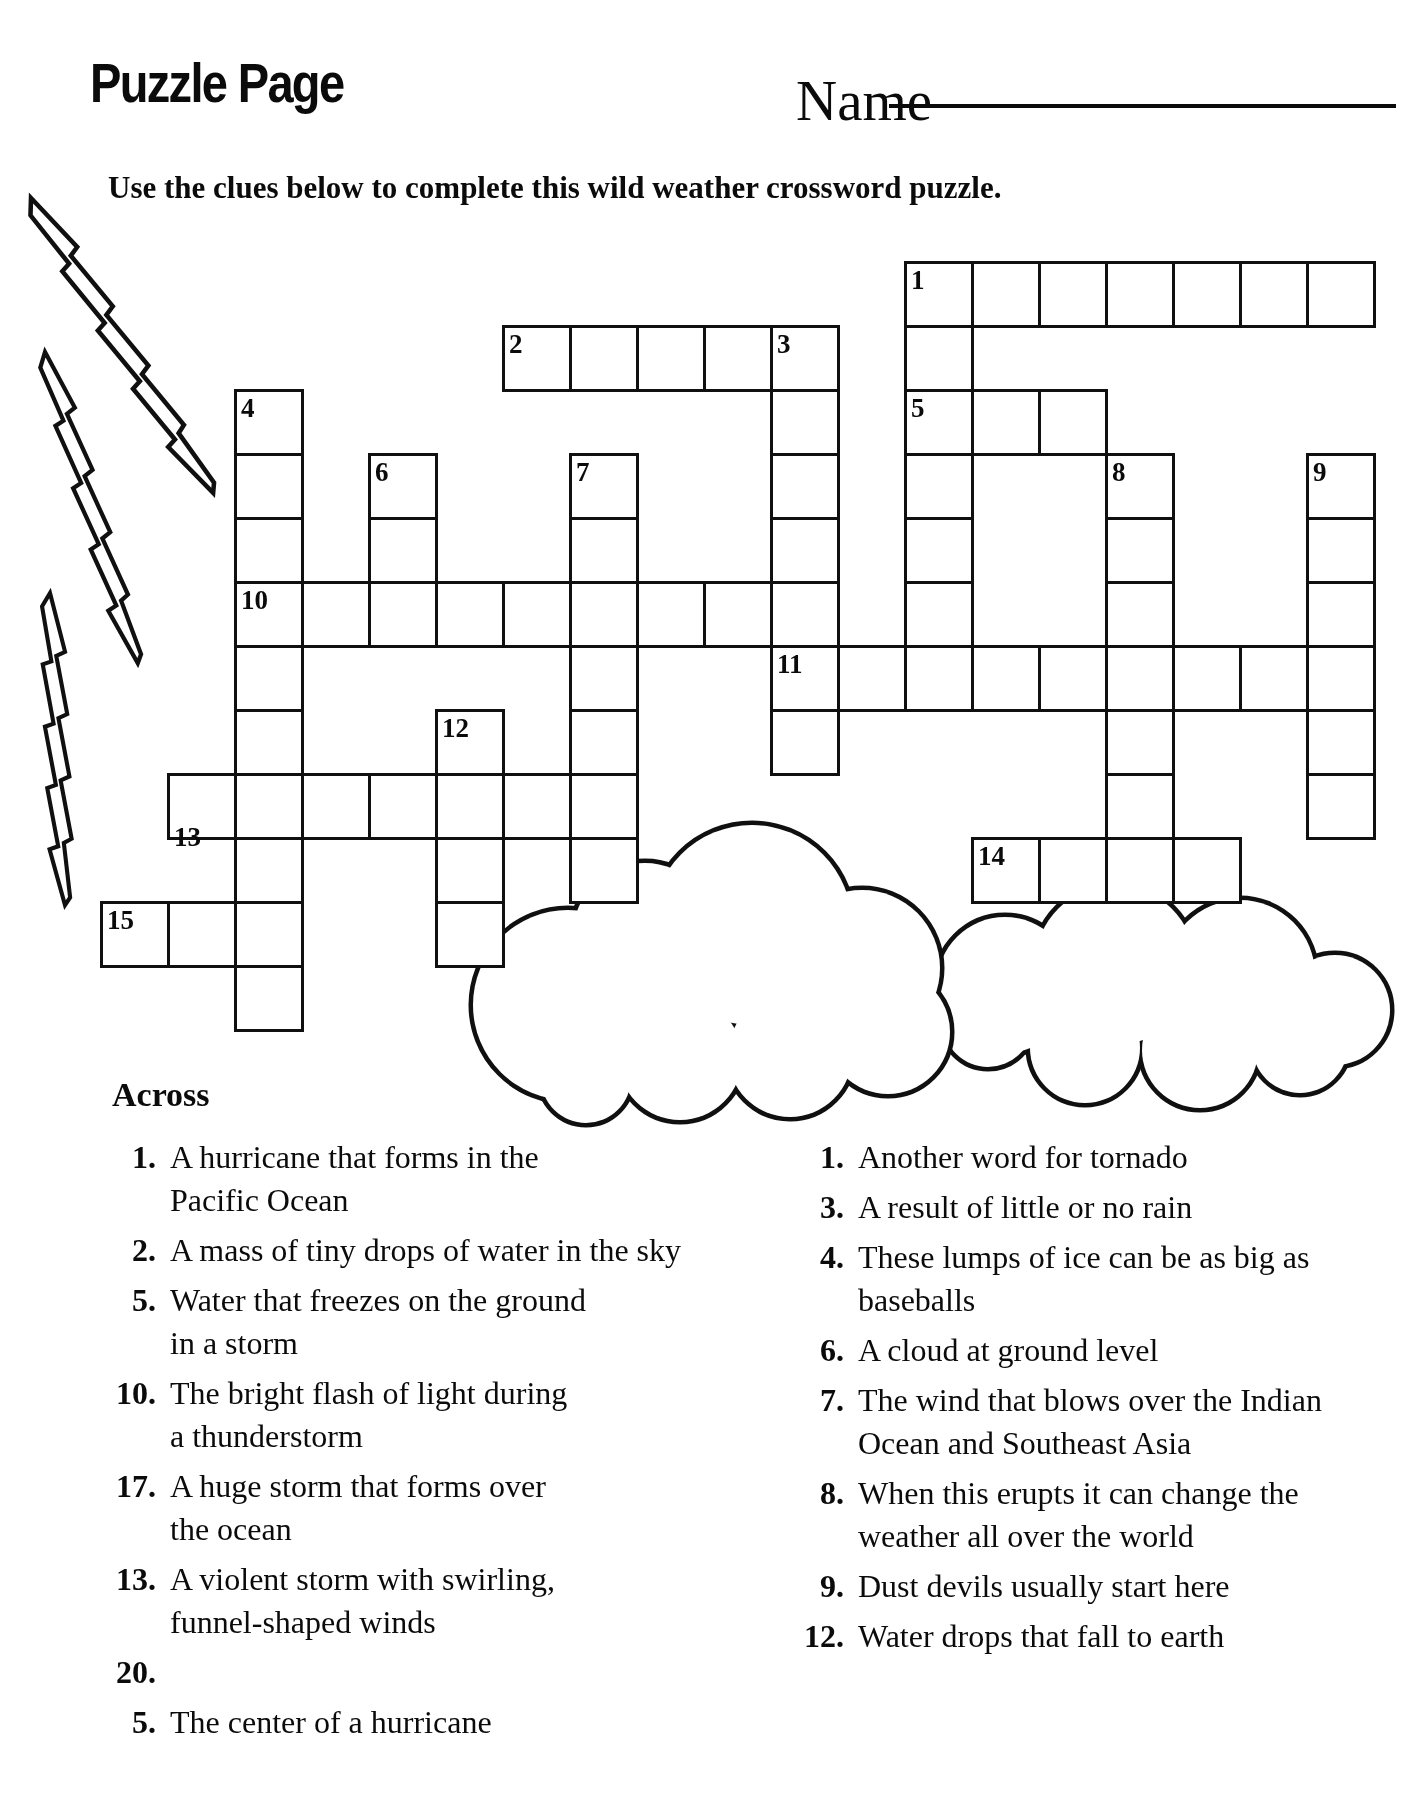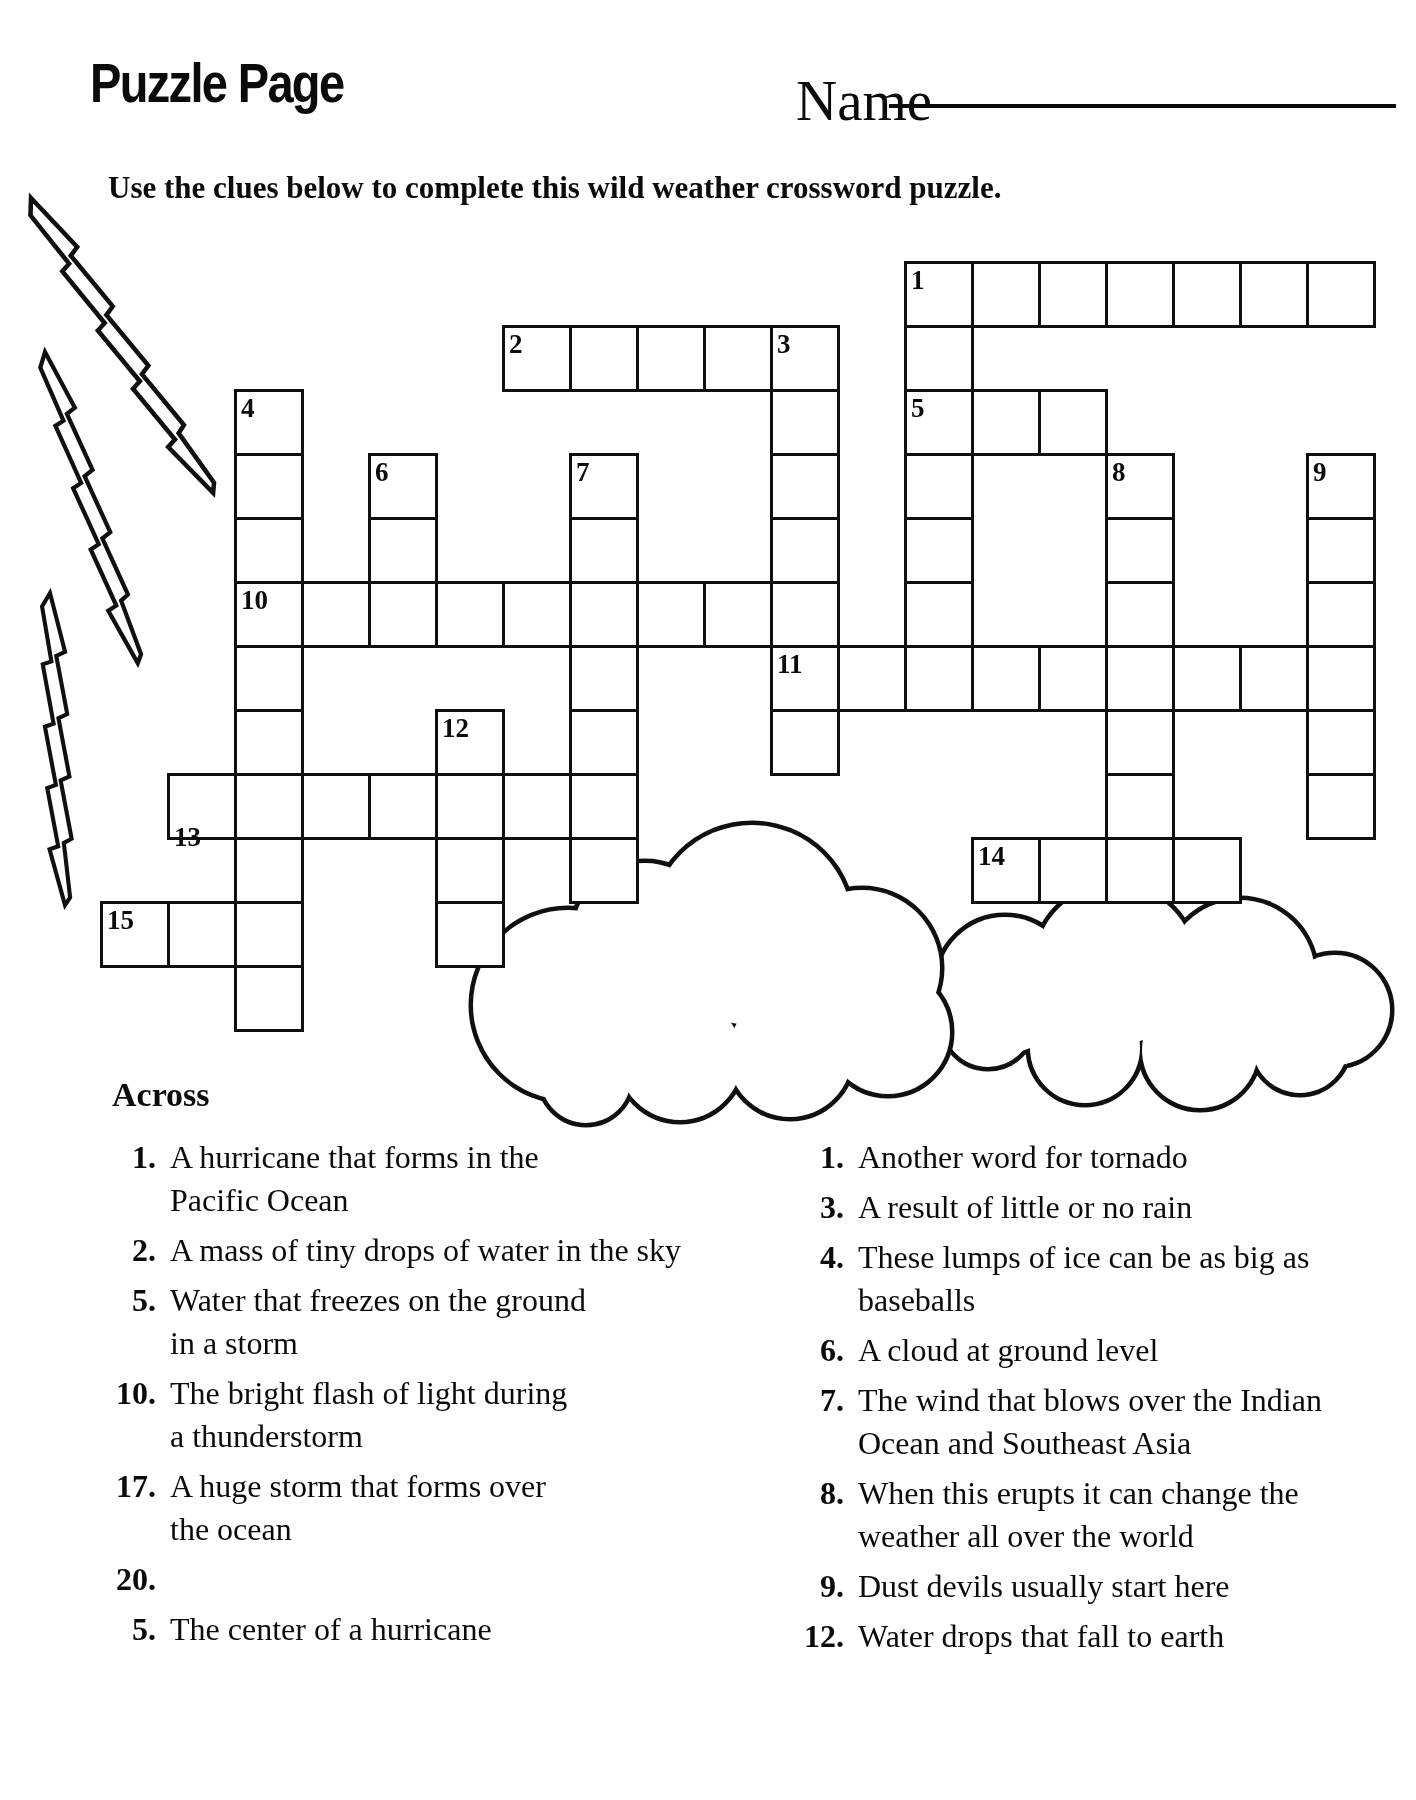--- a/index.html
+++ b/index.html
@@ -239,20 +239,24 @@
       </div>
       <div class="clue">
         <div class="cnum">10.</div>
         <div class="ctext">The bright flash of light during<br>a thunderstorm</div>
       </div>
       <div class="clue">
         <div class="cnum">17.</div>
         <div class="ctext">A huge storm that forms over<br>the ocean</div>
       </div>
       <div class="clue">
+        <div class="cnum">13.</div>
+        <div class="ctext">A violent storm with swirling,<br>funnel-shaped winds</div>
+      </div>
+      <div class="clue">
         <div class="cnum">20.</div>
       </div>
       <div class="clue">
         <div class="cnum">5.</div>
         <div class="ctext">The center of a hurricane</div>
       </div>
     </div>
   <div class="clues-col right-col" id="down-list" style="left:788px;top:1136px;width:628px;">
       <div class="clue">
         <div class="cnum">1.</div>

